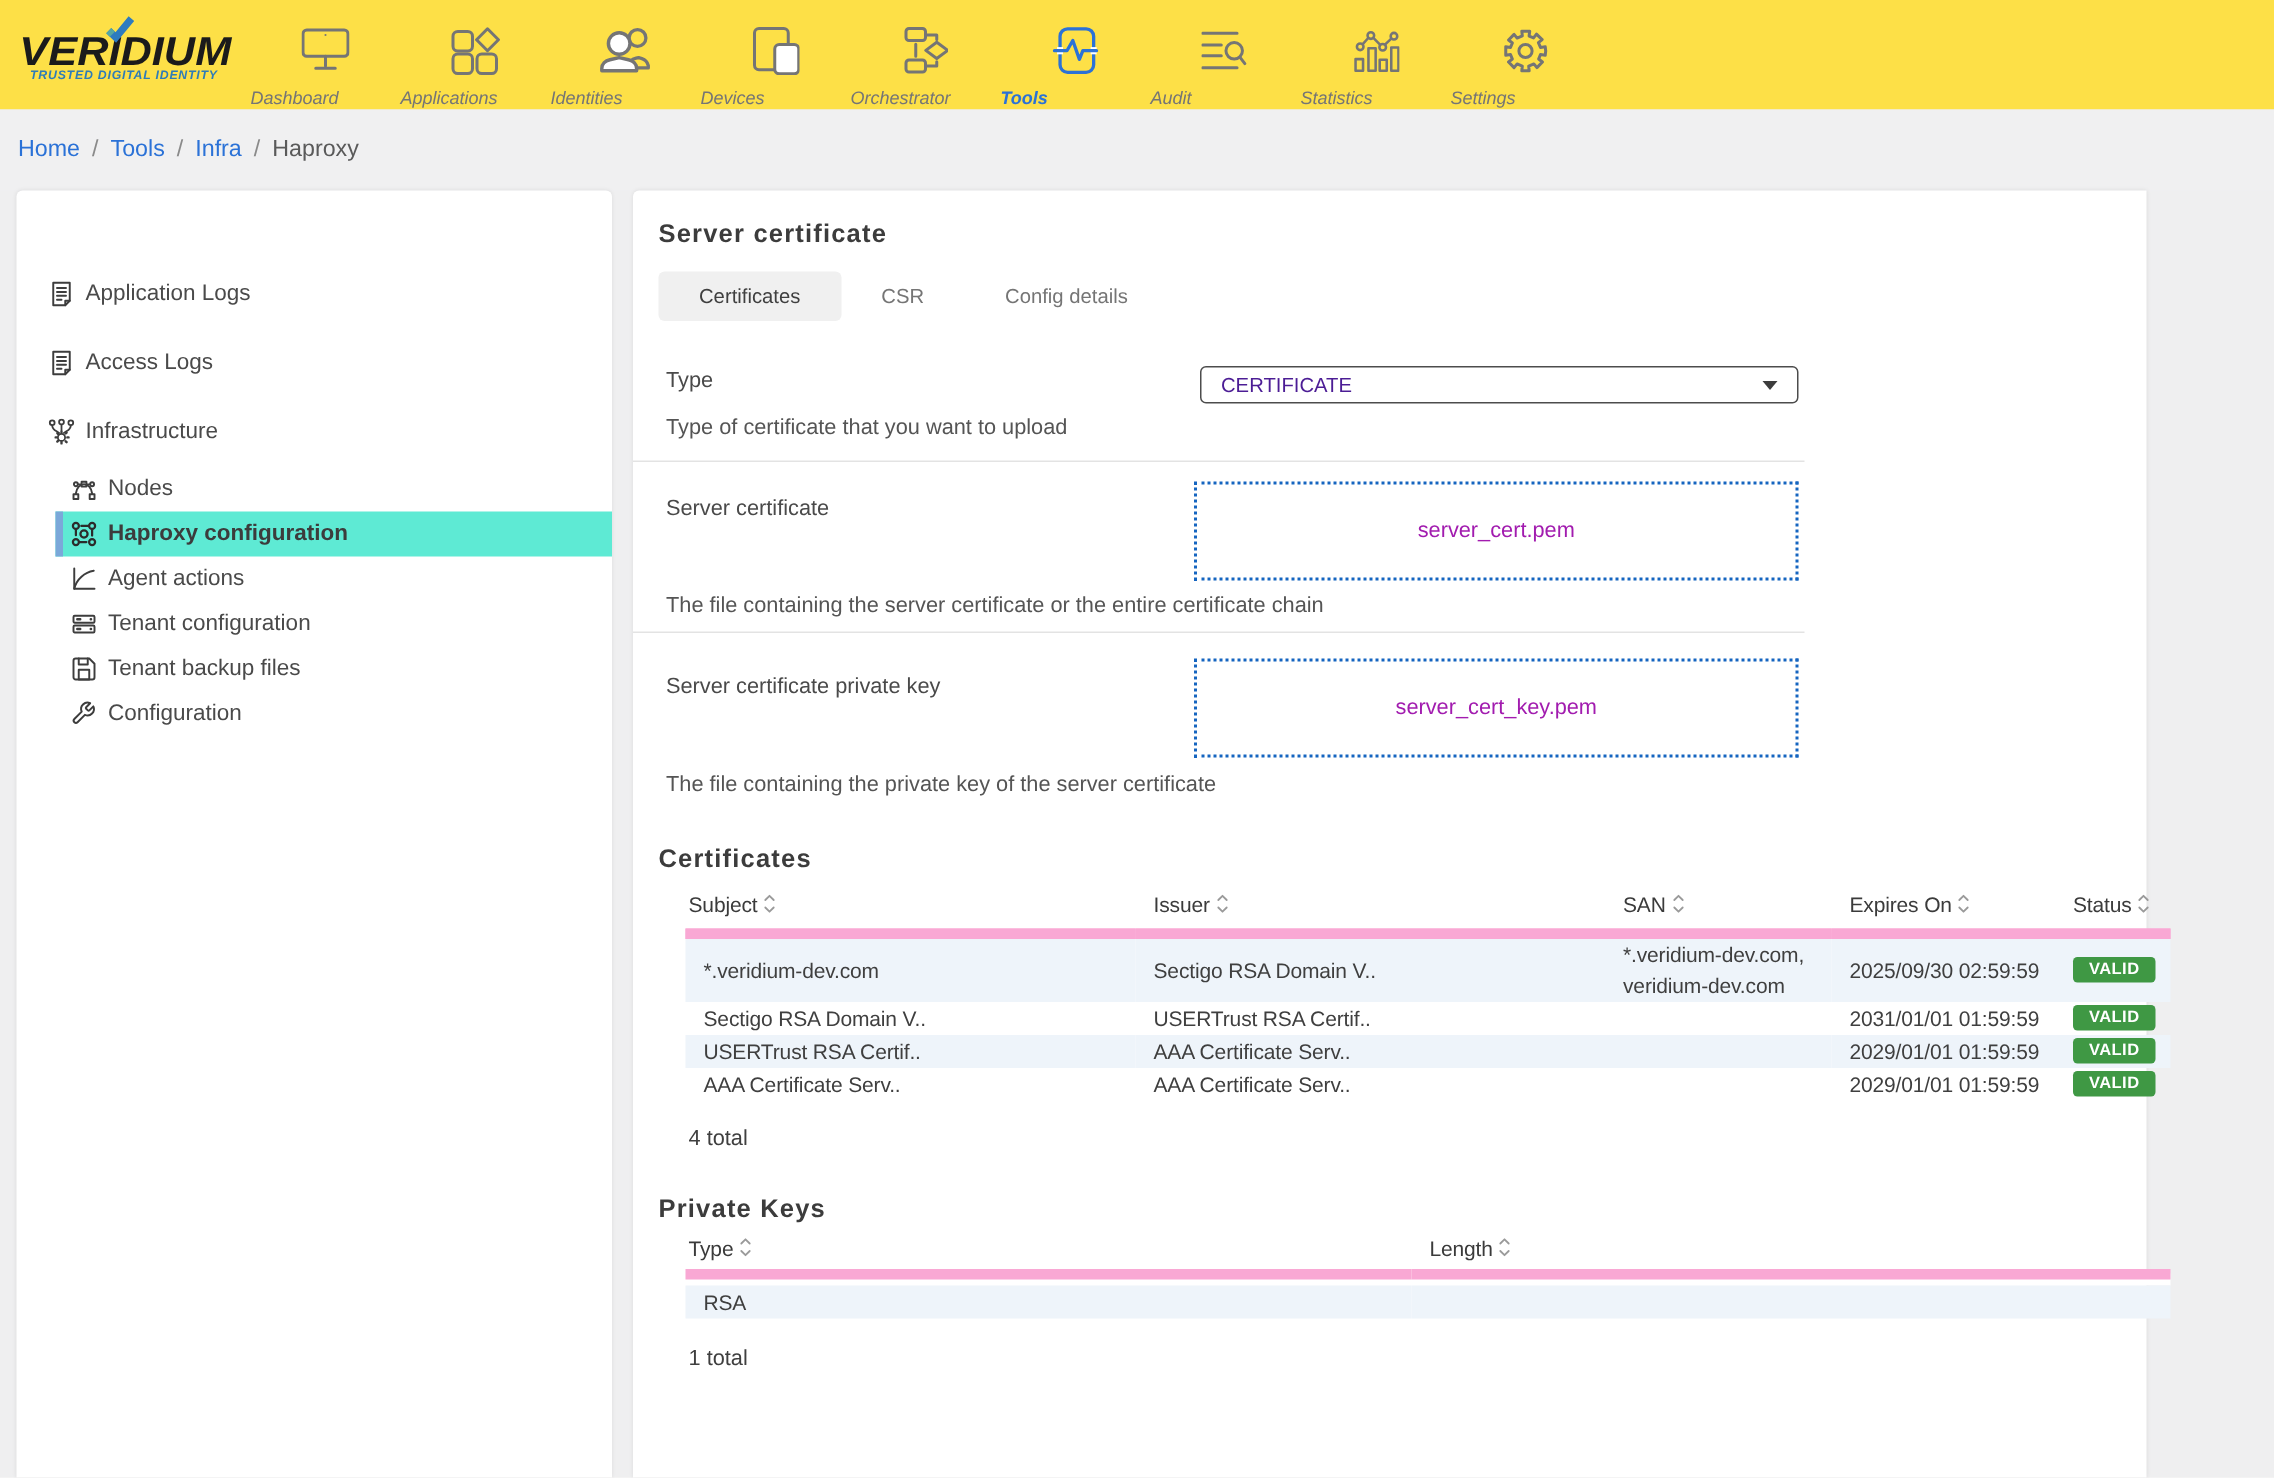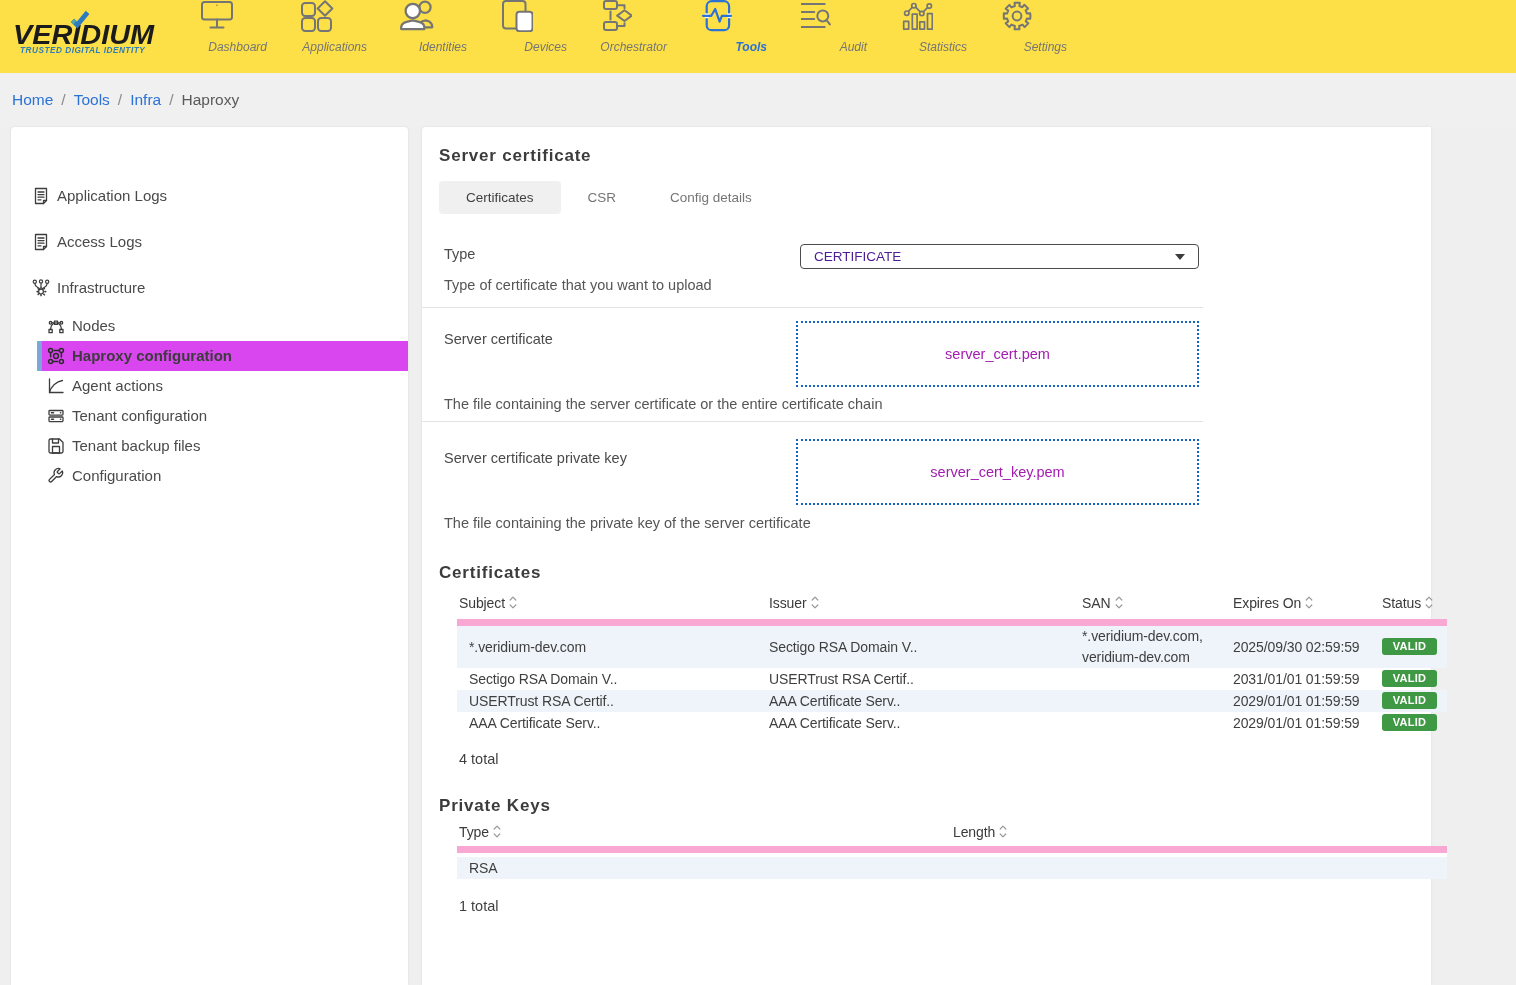--- a/index.html
+++ b/index.html
@@ -1,37 +1,37 @@
 <!DOCTYPE html>
 <html><head>
 <meta charset="utf-8">
 <style>
 * { margin:0; padding:0; box-sizing:border-box; }
 html,body { width:1516px; height:985px; font-family:"Liberation Sans", sans-serif; background:#efeff0; overflow:hidden; }
 .topnav { position:absolute; left:0; top:0; width:1516px; height:73px; background:#fde047;font-style:italic; }
 .logo { position:absolute; left:11px; top:8px; }
-.nav-item { position:absolute; top:0; width:100px; text-align:right; color:#737373; }
+.nav-item { position:absolute; top:18px; width:100px; text-align:left; color:#737373; }
 .nav-item svg { display:block; margin:0 auto; }
 .nav-item .lbl { display:block; margin-top:8px; font-size:12px; color:#757575; }
 .nav-item.active .lbl { color:#2b72d7; font-weight:bold; }
 .crumbs { position:absolute; left:0; top:73px; width:1516px; height:54px; background:#f0f0f1; font-size:15.5px; line-height:54px; padding-left:12px; color:#5a5a5a; }
 .crumbs a { color:#2b72d7; text-decoration:none; }
 .crumbs .sep { color:#8a8a8a; padding:0 8px; }
 .card { position:absolute; background:#fff; top:127px; bottom:0; border-radius:4px 4px 0 0; box-shadow:0 0 3px rgba(0,0,0,0.08); }
 .sidebar { left:11px; width:397px; }
 .main { left:422px; width:1009px; border-radius:4px 0 0 0; }
 
 .mi { position:absolute; left:0; width:397px; height:30px; color:#4a4a4a; font-size:15px; }
 .mi svg { position:absolute; top:50%; margin-top:-9px; }
 .mi .t { position:absolute; top:50%; margin-top:-9px; line-height:18px; }
 .mi.top svg { left:21px; }
 .mi.top .t { left:46px; }
 .mi.sub svg { left:36px; } .mi.sub.sel svg { left:10px; } .mi.sub.sel .t { left:35px; }
 .mi.sub .t { left:61px; }
-.mi.sel { left:26px !important; width:371px; background:#d946ef; font-weight:bold; color:#3c3c3c; }
+.mi.sel { left:26px !important; width:371px; background:#5eead4; font-weight:bold; color:#3c3c3c; }
 .mi.sel::before { content:""; position:absolute; left:0; top:0; bottom:0; width:5px; background:#7ba8d9; }
 .mi.sel svg, .mi.sel .t { }
 
 .h1 { position:absolute; left:17px; letter-spacing:0.8px; font-size:17px; font-weight:bold; color:#3c3c3c; }
 .tabs { position:absolute; left:17px; top:54px; height:33px; }
 .tab { float:left; height:33px; line-height:33px; padding:0 27px; font-size:13.5px; color:#757575; }
 .tab.on { background:#f0f0f0; border-radius:4px; color:#3f3f3f; }
 .flabel { position:absolute; left:22px; font-size:14.5px; color:#4a4a4a; }
 .fdesc { position:absolute; left:22px; font-size:14.5px; color:#555; }
 .divider { position:absolute; left:0; width:781px; height:1px; background:#e3e3e3; }

